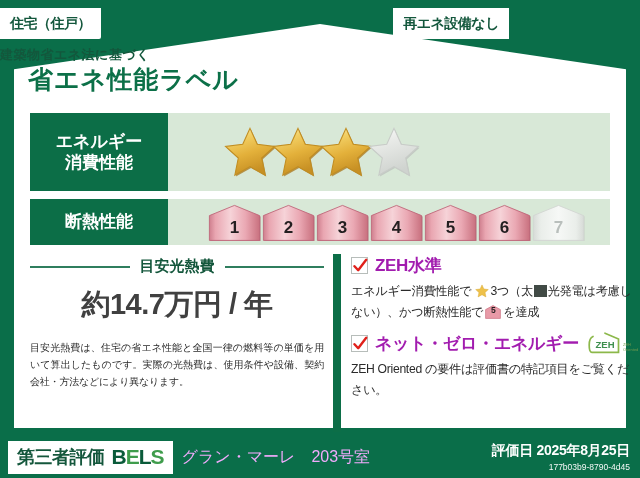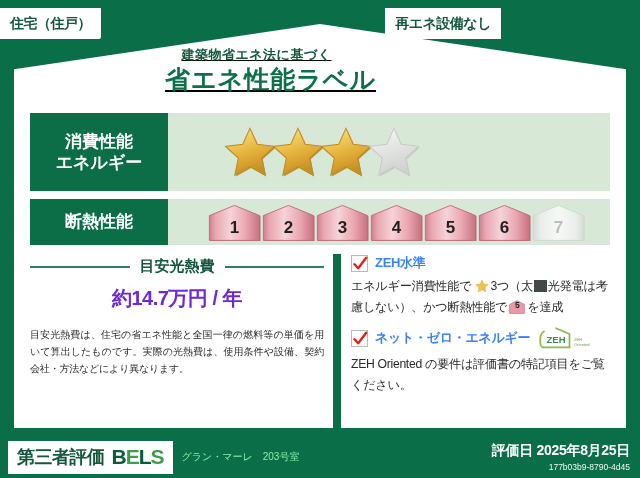--- a/index.html
+++ b/index.html
@@ -27,39 +27,38 @@
     background: #ffffff;
     color: #13573c;
     font-weight: bold;
     font-size: 14px;
     letter-spacing: -0.5px;
     line-height: 1;
     padding: 8px 10px 9px 10px;
     white-space: nowrap;
   }
   .corner-tag.left  { left: 0;  border-bottom-right-radius: 2px; }
-  .corner-tag.right { right: 12px; border-bottom-left-radius: 2px; }
+  .corner-tag.right { right: 4px; border-bottom-left-radius: 2px; }
 
   
   .roof {
     position: absolute;
     left: 14px;
     top: 16px;
     width: 612px;
     height: 78px;
     background: #ffffff;
     clip-path: polygon(50% 0%, 100% 58%, 100% 100%, 0% 100%, 0% 58%);
   }
   .title-wrap {
     position: absolute;
     left: 0; right: 0;
     top: 40px;
-    text-align: center;
+    text-align: left;
     z-index: 4;
-    text-decoration: underline;
   }
   .title-sub {
     color: #13573c;
     font-size: 13px;
     font-weight: bold;
     letter-spacing: 0.5px;
     line-height: 1.1;
   }
   .title-main {
     color: #0c7048;
@@ -167,23 +166,23 @@
     height: 2px;
     background: #2f7e5e;
   }
   .cost-heading .txt {
     color: #14573c;
     font-weight: bold;
     font-size: 15px;
     white-space: nowrap;
   }
   .cost-amount {
-    color: #6d28d9;
-    font-weight: bold;
-    font-size: 20px;
+    color: #404040;
+    font-weight: bold;
+    font-size: 29px;
     text-align: center;
     margin-top: 9px;
     letter-spacing: -0.5px;
   }
   .cost-note {
     color: #2b2b2b;
     font-size: 10px;
     line-height: 1.72;
     margin-top: 14px;
     text-align: justify;
@@ -202,23 +201,23 @@
   .checkbox {
     width: 17px;
     height: 17px;
     flex: 0 0 17px;
     border: 1px solid #b7bdba;
     background: #ffffff;
     position: relative;
   }
   .checkbox svg { position: absolute; left: 1px; top: 0px; }
   .zeh-title {
-    color: #3b82f6;
-    font-weight: bold;
-    font-size: 13px;
+    color: #a21caf;
+    font-weight: bold;
+    font-size: 17px;
     white-space: nowrap;
     letter-spacing: -0.3px;
   }
   .zeh-logo { margin-left: 2px; display: flex; align-items: flex-end; gap: 1px; }
   .zeh-logo-sub {
     font-size: 4px;
     color: #6f9a4e;
     line-height: 1.1;
     padding-bottom: 3px;
     white-space: nowrap;
@@ -286,22 +285,22 @@
     font-size: 18px;
     letter-spacing: -0.5px;
   }
   .bels-word { font-weight: bold; font-size: 21px; letter-spacing: -1px; }
   .bels-word .b1 { color: #0a5b3a; }
   .bels-word .b2 { color: #3f9c4c; }
   .bels-word .b3 { color: #0a5b3a; }
   .bels-word .b4 { color: #3f9c4c; }
 
   .bldg-name {
-    color: #86efac;
-    font-size: 10px;
+    color: #f0abfc;
+    font-size: 16px;
     margin-left: 9px;
     white-space: nowrap;
   }
   .footer-right {
     margin-left: auto;
     margin-right: 10px;
     text-align: right;
     color: #ffffff;
   }
   .eval-date { font-size: 14px; font-weight: bold; white-space: nowrap; letter-spacing: -0.3px; }
@@ -318,22 +317,22 @@
   <div class="roof"></div>
   <div class="title-wrap">
     <div class="title-sub">建築物省エネ法に基づく</div>
     <div class="title-main">省エネ性能ラベル</div>
   </div>
 
   <div class="body-panel">
 
     <div class="perf-row energy">
       <div class="perf-label">
+        <span>エネルギー</span>
         <span>消費性能</span>
-        <span>エネルギー</span>
       </div>
       <div class="perf-value">
         <div class="stars" id="stars-container">
             <svg class="star" viewBox="0 0 24 24">
               <defs>
                 <linearGradient id="sg0" x1="0%" y1="0%" x2="35%" y2="100%">
                   <stop offset="0%" stop-color="#fdf2c4"></stop>
                   <stop offset="28%" stop-color="#f2cf64"></stop>
                   <stop offset="62%" stop-color="#e3b03a"></stop>
                   <stop offset="100%" stop-color="#c79024"></stop>

